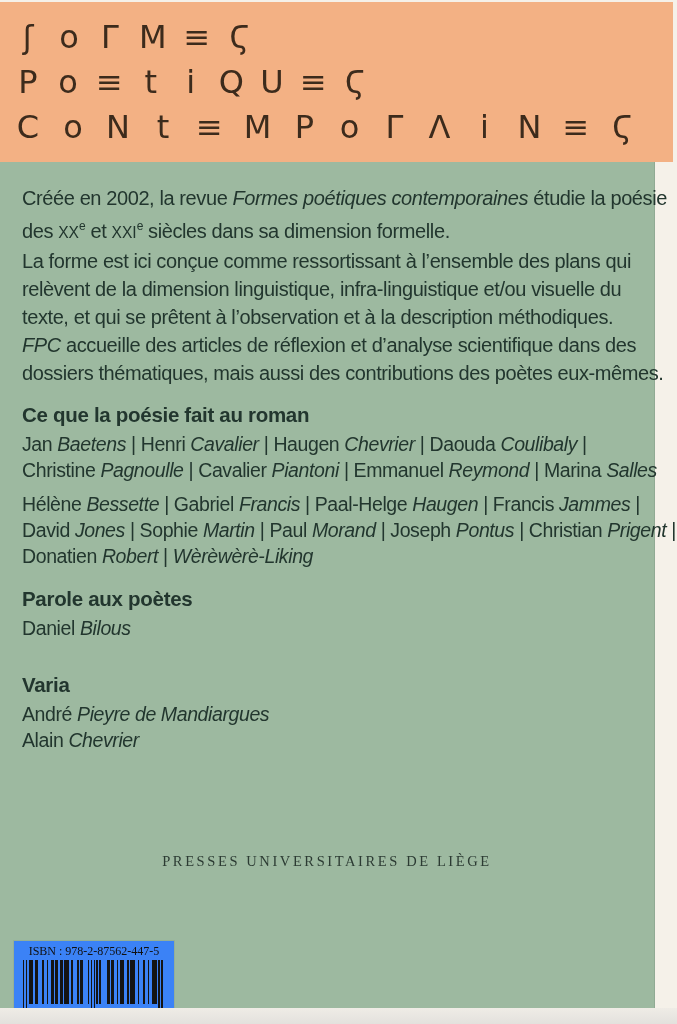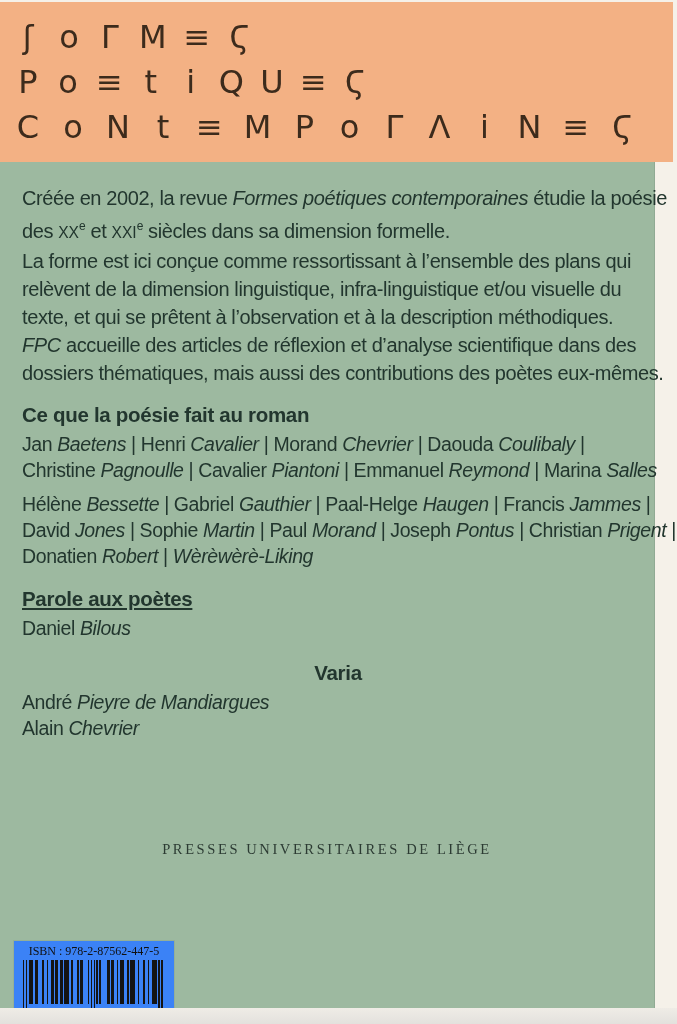--- a/index.html
+++ b/index.html
@@ -149,35 +149,35 @@
         <div class="tline"><span>des </span><span class="run-caps">XX</span><span class="run-sup">e</span><span> et </span><span class="run-caps">XXI</span><span class="run-sup">e</span><span> siècles dans sa dimension formelle.</span></div>
         <div class="tline"><span>La forme est ici conçue comme ressortissant à l’ensemble des plans qui</span></div>
         <div class="tline"><span>relèvent de la dimension linguistique, infra-linguistique et/ou visuelle du</span></div>
         <div class="tline"><span>texte, et qui se prêtent à l’observation et à la description méthodiques.</span></div>
         <div class="tline"><span class="run-i">FPC</span><span> accueille des articles de réflexion et d’analyse scientifique dans des</span></div>
         <div class="tline"><span>dossiers thématiques, mais aussi des contributions des poètes eux-mêmes.</span></div>
       </div>
 
     <h2 class="sec">Ce que la poésie fait au roman</h2>
     <div class="names tight">
-        <div class="tline"><span>Jan </span><span class="run-i">Baetens</span><span> | Henri </span><span class="run-i">Cavalier</span><span> | Morand </span><span class="run-i">Chevrier</span><span> | Daouda </span><span class="run-i">Coulibaly</span><span> |</span></div>
+        <div class="tline"><span>Jan </span><span class="run-i">Baetens</span><span> | Henri </span><span class="run-i">Cavalier</span><span> | Haugen </span><span class="run-i">Chevrier</span><span> | Daouda </span><span class="run-i">Coulibaly</span><span> |</span></div>
         <div class="tline"><span>Christine </span><span class="run-i">Pagnoulle</span><span> | Cavalier </span><span class="run-i">Piantoni</span><span> | Emmanuel </span><span class="run-i">Reymond</span><span> | Marina </span><span class="run-i">Salles</span></div>
       </div>
     <div class="names gap">
-        <div class="tline"><span>Hélène </span><span class="run-i">Bessette</span><span> | Gabriel </span><span class="run-i">Gauthier</span><span> | Paal-Helge </span><span class="run-i">Haugen</span><span> | Francis </span><span class="run-i">Jammes</span><span> |</span></div>
+        <div class="tline"><span>Hélène </span><span class="run-i">Bessette</span><span> | Gabriel </span><span class="run-i">Francis</span><span> | Paal-Helge </span><span class="run-i">Haugen</span><span> | Francis </span><span class="run-i">Jammes</span><span> |</span></div>
         <div class="tline"><span>David </span><span class="run-i">Jones</span><span> | Sophie </span><span class="run-i">Martin</span><span> | Paul </span><span class="run-i">Morand</span><span> | Joseph </span><span class="run-i">Pontus</span><span> | Christian </span><span class="run-i">Prigent</span><span> |</span></div>
         <div class="tline"><span>Donatien </span><span class="run-i">Robert</span><span> | </span><span class="run-i">Wèrèwèrè-Liking</span></div>
       </div>
 
-    <h2 class="sec" style="margin-top:16px;text-decoration:underline;">Parole aux poètes</h2>
+    <h2 class="sec" style="margin-top:16px;">Parole aux poètes</h2>
     <div class="names tight">
         <div class="tline"><span>Daniel </span><span class="run-i">Bilous</span></div>
       </div>
 
-    <h2 class="sec" style="margin-top:18px;text-align:center;">Varia</h2>
+    <h2 class="sec" style="margin-top:30px;">Varia</h2>
     <div class="names tight">
         <div class="tline"><span>André </span><span class="run-i">Pieyre de Mandiargues</span></div>
         <div class="tline"><span>Alain </span><span class="run-i">Chevrier</span></div>
       </div>
 
     <div class="publisher">PRESSES UNIVERSITAIRES DE LIÈGE</div>
 
     <div class="barcode-box">
       <div class="isbn-label">ISBN : 978-2-87562-447-5</div>
       <div class="bars">

